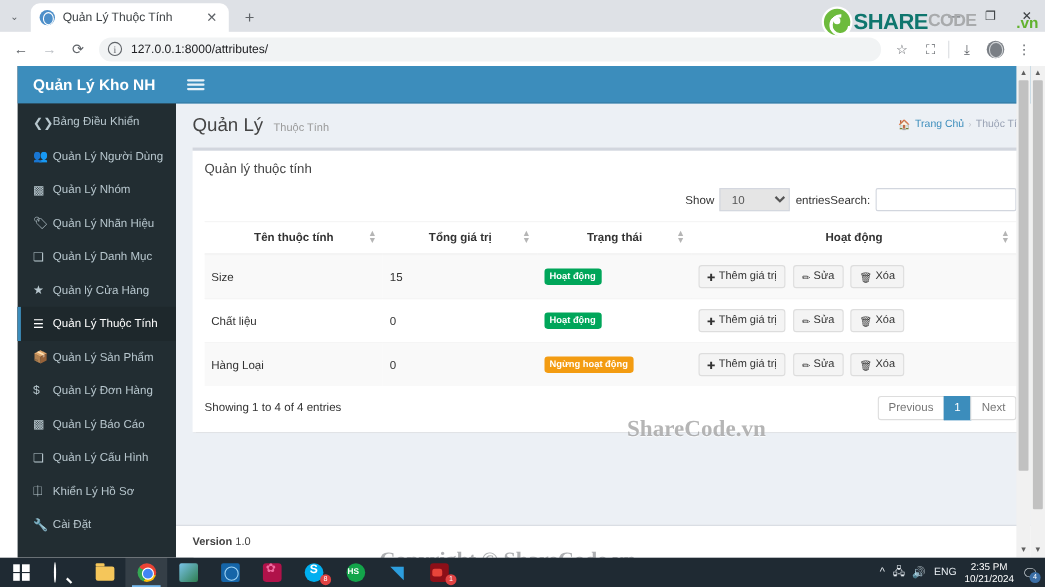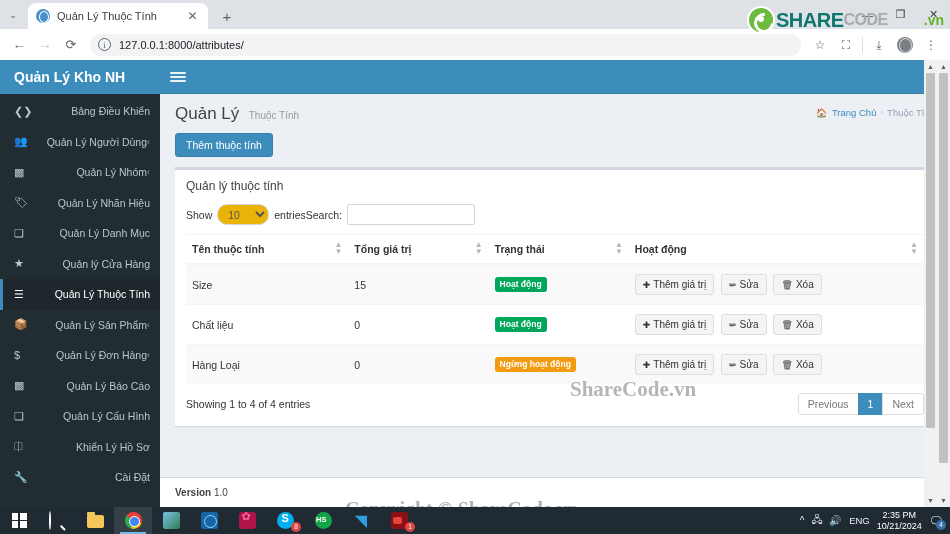--- a/index.html
+++ b/index.html
@@ -133,23 +133,22 @@
   .sc-vn    { font-size: 14px; font-weight: bold; color: #62b22f; margin-left: 36px; }
 
   
   .viewport {
     position: absolute; top: 60px; left: 0; width: 950px; height: 447px;
     background: #ffffff; overflow: hidden;
   }
 
   
   .sidebar {
-    position: absolute; left: 0; top: 0; width: 160px; height: 447px;
+    position: absolute; left: 16px; top: 0; width: 160px; height: 447px;
     background: #222d32;
-    text-align: right;
   }
   .brand {
     height: 34px; background: #3c8dbc;
     display: flex; align-items: center; padding-left: 14px;
     color: #ffffff; font-size: 14px; font-weight: bold;
   }
   .menu { padding-top: 2px; }
   .menu-item {
     display: flex; align-items: center;
     height: 30.5px; padding-left: 11px; padding-right: 10px;
@@ -212,42 +211,42 @@
     border-top: 3px solid #d2d6de;
     box-shadow: 0 1px 1px rgba(0,0,0,0.10);
   }
   .card-header {
     padding: 9px 11px;
     font-size: 12px; color: #444;
   }
   .card-body { padding: 0 11px 9px 11px; }
 
   .table-controls {
-    display: flex; align-items: center; justify-content: flex-start;
+    display: flex; align-items: center; justify-content: flex-end;
     padding: 2px 0 9px 0;
   }
   .dt-length { font-size: 10.5px; color: #333; display: flex; align-items: center; gap: 5px; }
   .dt-length select {
     font-family: "Liberation Sans", sans-serif;
     font-size: 10.5px; color: #555;
-    border: 1px solid #d2d6de; border-radius: 10px;
-    padding: 2px 2px 2px 6px; height: 21px; width: 52px;
-    background: #eab308;
+    border: 1px solid #d2d6de; border-radius: 0;
+    padding: 2px 2px 2px 6px; height: 21px; width: 64px;
+    background: #e5e5e5;
   }
   .dt-filter { font-size: 10.5px; color: #333; display: flex; align-items: center; gap: 5px; }
   .dt-filter input {
     font-family: "Liberation Sans", sans-serif;
     border: 1px solid #d2d6de; border-radius: 2px;
     height: 21px; width: 128px; padding: 0 6px; font-size: 10.5px;
     background: #ffffff;
   }
 
   table { width: 100%; border-collapse: collapse; }
   thead th {
-    text-align: left; font-size: 10.5px; color: #333;
+    text-align: center; font-size: 10.5px; color: #333;
     padding: 8px 6px; border-bottom: 2px solid #f4f4f4;
     border-top: 1px solid #f4f4f4;
     position: relative; font-weight: bold;
   }
   thead th .sort-icon {
     position: absolute; right: 6px; top: 50%; transform: translateY(-50%);
     color: #b5b5b5; font-size: 8px; line-height: 0.85;
     display: flex; flex-direction: column;
   }
   tbody td {
@@ -558,21 +557,20 @@
         <h1 class="page-title">Quản Lý</h1>
         <span class="page-sub">Thuộc Tính</span>
         <div class="breadcrumb">
           <span class="bc-home">🏠</span>
           <span class="bc-link">Trang Chủ</span>
           <span class="bc-sep">›</span>
           <span class="bc-active">Thuộc Tính</span>
         </div>
       </div>
 
-      <div class="btn-add">Thêm thuộc tính</div>
 
       <div class="card">
         <div class="card-header">Quản lý thuộc tính</div>
         <div class="card-body">
 
           <div class="table-controls">
             <div class="dt-length">
               <span>Show</span>
               <select>
                 <option>10</option>

